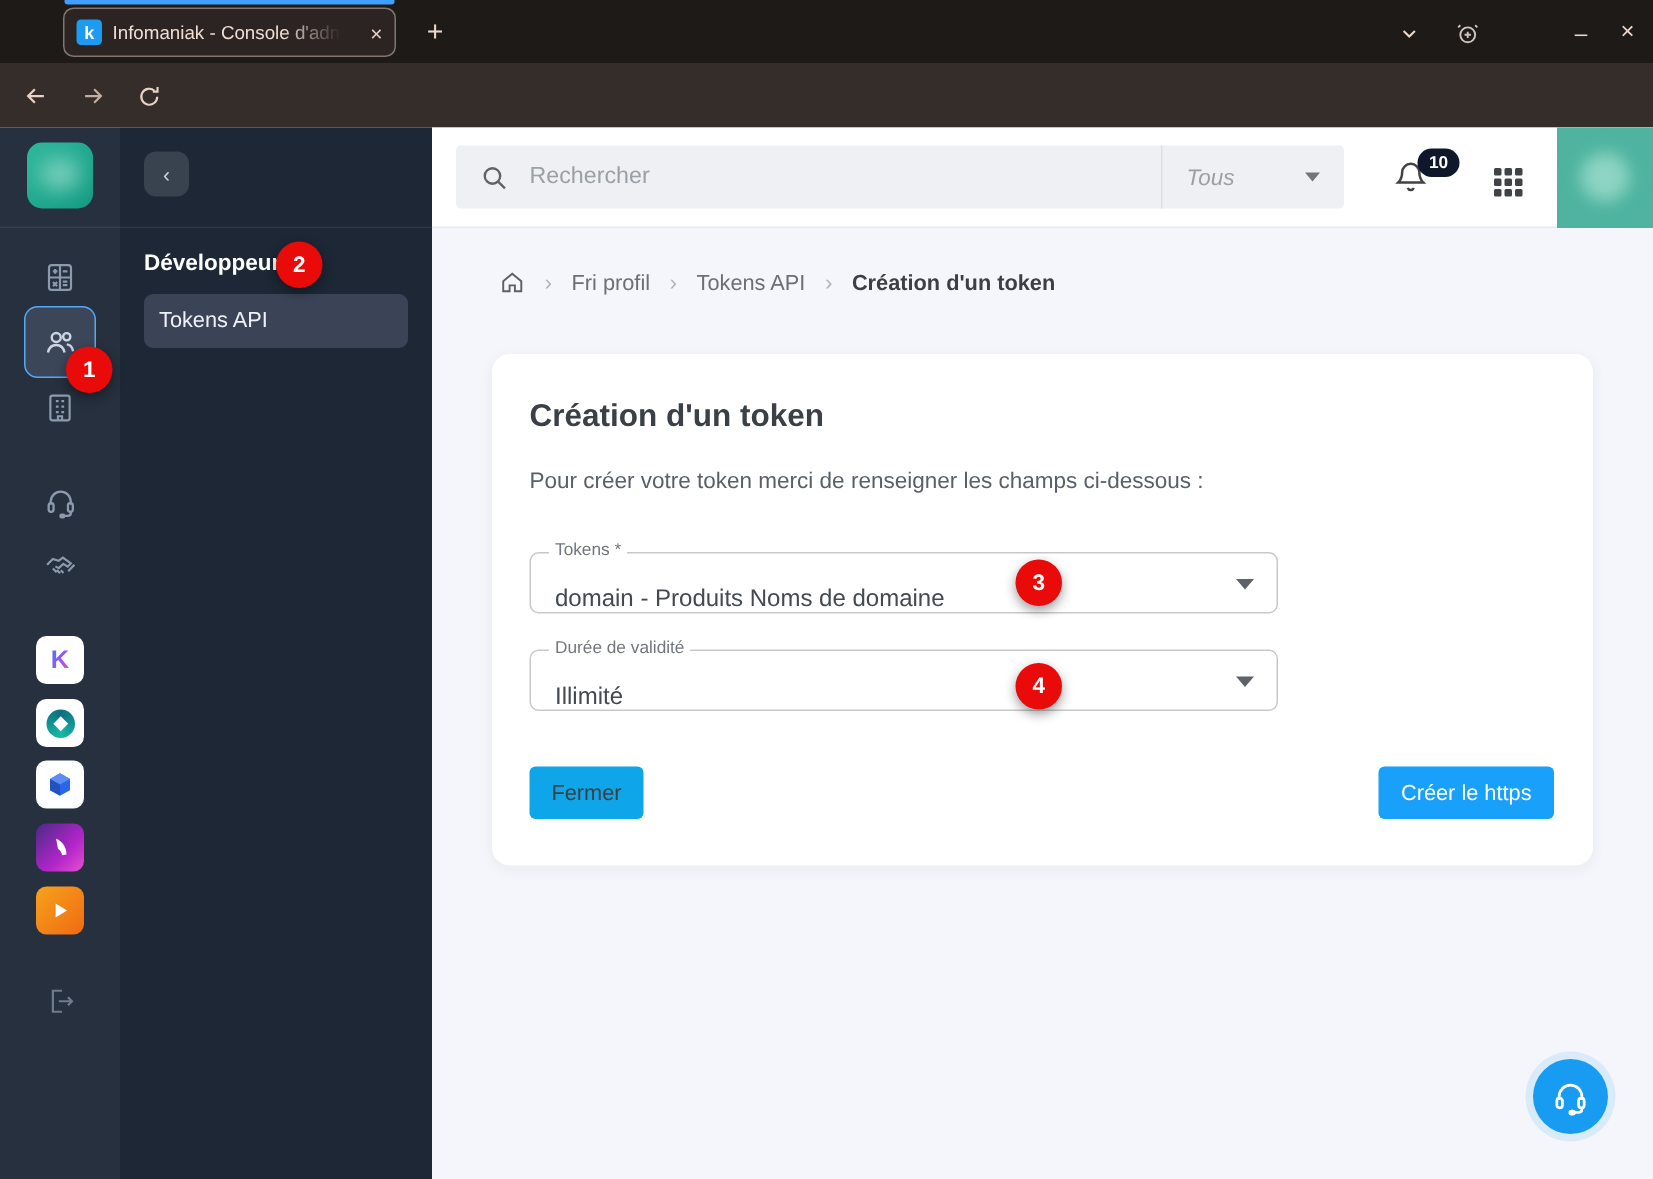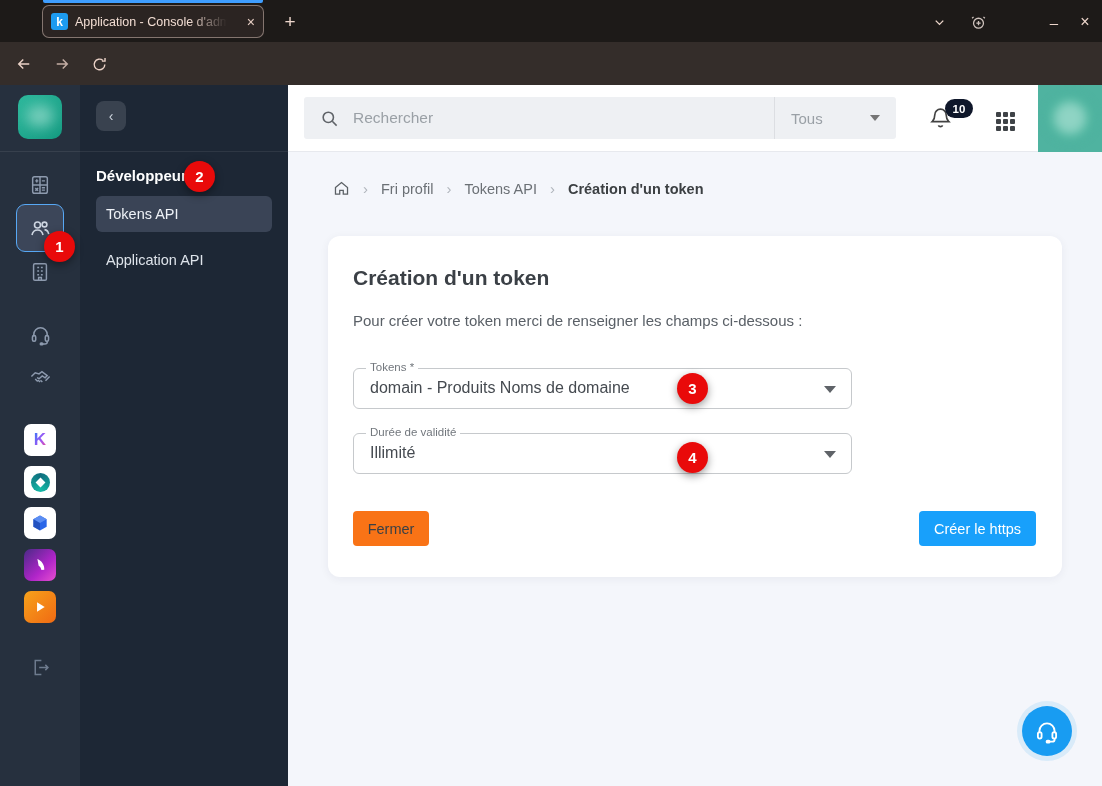--- a/index.html
+++ b/index.html
@@ -102,21 +102,21 @@
   #s2-item-0 { top:111px; background:#3a4456; color:#eef2f7; }
   #s2-item-1 { top:157px; }
 
   
   #main { position:absolute; left:288px; top:0; width:814px; height:614px; }
   #topbar { position:absolute; left:0; top:0; width:814px; height:67px; background:#fff; border-bottom:1px solid #e7e9ee; }
   #searchbar { position:absolute; left:16px; top:12px; width:592px; height:42px; background:#eef0f3; border-radius:3px;
     display:flex; align-items:center; }
   #searchbar .mag { margin:0 14px 0 16px; color:#5f6368; display:flex; }
   #search-ph { color:#9aa0a6; font-size:15.5px; flex:1; }
-  #filter-box { width:122px; height:42px; border-left:1px solid #dcdee2; display:flex; align-items:center; padding:0 16px; gap:8px; }
+  #filter-box { width:122px; height:42px; border-left:1px solid #dcdee2; display:flex; align-items:center; padding:0 16px; gap:8px;font-style:italic; }
   #filter-label { color:#9aa0a6; font-size:15px; flex:1; }
   .caret-down { width:0; height:0; border-left:5px solid transparent; border-right:5px solid transparent; border-top:6px solid #757575; }
   #bell-wrap { position:absolute; left:640px; top:20px; width:40px; height:30px; color:#424242; }
   #bell-badge { position:absolute; left:17px; top:-6px; min-width:28px; height:19px; background:#0f172a; color:#fff;
     border-radius:10px; font-size:11.5px; font-weight:bold; display:flex; align-items:center; justify-content:center; }
   #grid-icon { position:absolute; left:707px; top:106px; top:27px; left:708px; width:19px; height:19px;
     display:grid; grid-template-columns:repeat(3,5px); grid-template-rows:repeat(3,5px); gap:2px; }
   #grid-icon span { background:#3f4347; border-radius:1px; }
   #user-avatar { position:absolute; left:750px; top:0; width:64px; height:67px; overflow:hidden; background:#4fb3a0; }
   #user-avatar .circle { position:absolute; left:10px; top:11px; width:44px; height:44px; border-radius:50%;
@@ -127,24 +127,24 @@
   #breadcrumb .sep { color:#b0b5bc; font-size:15px; }
   #breadcrumb .last { color:#3c4043; font-weight:bold; }
 
   #card { position:absolute; left:40px; top:151px; width:734px; height:341px; background:#fff; border-radius:12px;
     box-shadow:0 2px 10px rgba(30,40,70,.06); }
   #card-title { position:absolute; left:25px; top:30px; font-size:21px; font-weight:bold; color:#3b4046; }
   #card-subtitle { position:absolute; left:25px; top:76px; font-size:15px; color:#5a6067; }
   .mselect { position:absolute; left:25px; width:499px; height:41px; border:1px solid #c6c9cc; border-radius:6px; background:#fff; }
   #select-0 { top:132px; } #select-1 { top:197px; }
   .mselect .flabel { position:absolute; left:12px; top:-8px; background:#fff; padding:0 4px; font-size:11.5px; color:#72777d; }
-  .mselect .fvalue { position:absolute; left:16px; top:10px; font-size:16px; color:#454a50; }
+  .mselect .fvalue { position:absolute; left:16px; top:22px; font-size:16px; color:#454a50; }
   .mselect .fcaret { position:absolute; right:15px; top:17px; width:0; height:0;
     border-left:6px solid transparent; border-right:6px solid transparent; border-top:7px solid #5f6368; }
-  #btn-close { position:absolute; left:25px; top:275px; width:76px; height:35px; background:#f97316; border:none;
+  #btn-close { position:absolute; left:25px; top:275px; width:76px; height:35px; background:#0ea5e9; border:none;
     border-radius:4px; font-size:14.5px; color:#3b4045; font-family:inherit; }
   #btn-submit { position:absolute; right:26px; top:275px; width:117px; height:35px; background:#18a0fb; border:none;
     border-radius:4px; font-size:14.5px; color:#fff; font-family:inherit; }
 
   #fab-support { position:absolute; left:734px; top:621px; width:50px; height:50px; border-radius:50%; background:#189cf2;
     display:flex; align-items:center; justify-content:center; color:#fff; box-shadow:0 0 0 5px rgba(24,156,242,.12); }
 
   .ann-badge { position:absolute; width:31px; height:31px; border-radius:50%; background:#e90a0a; color:#fff;
     font-size:15px; font-weight:bold; display:flex; align-items:center; justify-content:center; z-index:50;
     box-shadow:0 3px 8px rgba(0,0,0,.4); }
@@ -153,21 +153,21 @@
   #ann-3 { left:677px; top:373px; }
   #ann-4 { left:677px; top:442px; }
 </style>
 </head>
 <body>
 
 <div id="tabstrip">
   <div id="tab-accent"></div>
   <div id="tab">
     <div id="tab-favicon">k</div>
-    <div id="tab-title">Application - Console d'adm</div>
+    <div id="tab-title">Infomaniak - Console d'adm</div>
     <div id="tab-close">×</div>
   </div>
   <div id="newtab">+</div>
   <div id="tabs-chevron" class="strip-right">
     <svg width="15" height="15" viewBox="0 0 24 24" fill="none" stroke="currentColor" stroke-width="2.2">
         <path d="M6 9l6 6 6-6"></path>
       </svg>
   </div>
   <div id="alarm-ext" class="strip-right" style="color:#cfc3bd">
     <svg width="17" height="17" viewBox="0 0 24 24" fill="none" stroke="currentColor" stroke-width="1.8">
@@ -367,23 +367,20 @@
     </div>
   </div>
 
   <div id="sidebar2">
     <div id="collapse-btn">‹</div>
     <div id="s2-divider"></div>
     <div id="s2-heading">Développeur</div>
     <div id="s2-item-0" class="s2-item">
       <span>Tokens API</span>
     </div>
-    <div id="s2-item-1" class="s2-item">
-      <span>Application API</span>
-    </div>
   </div>
 
   <div id="main">
     <div id="topbar">
       <div id="searchbar">
         <span class="mag">
           <svg width="19" height="19" viewBox="0 0 24 24" fill="none" stroke="currentColor" stroke-width="2">
             <circle cx="10.5" cy="10.5" r="6.5"></circle>
               <path d="M15.5 15.5L21 21"></path>
             </svg>

